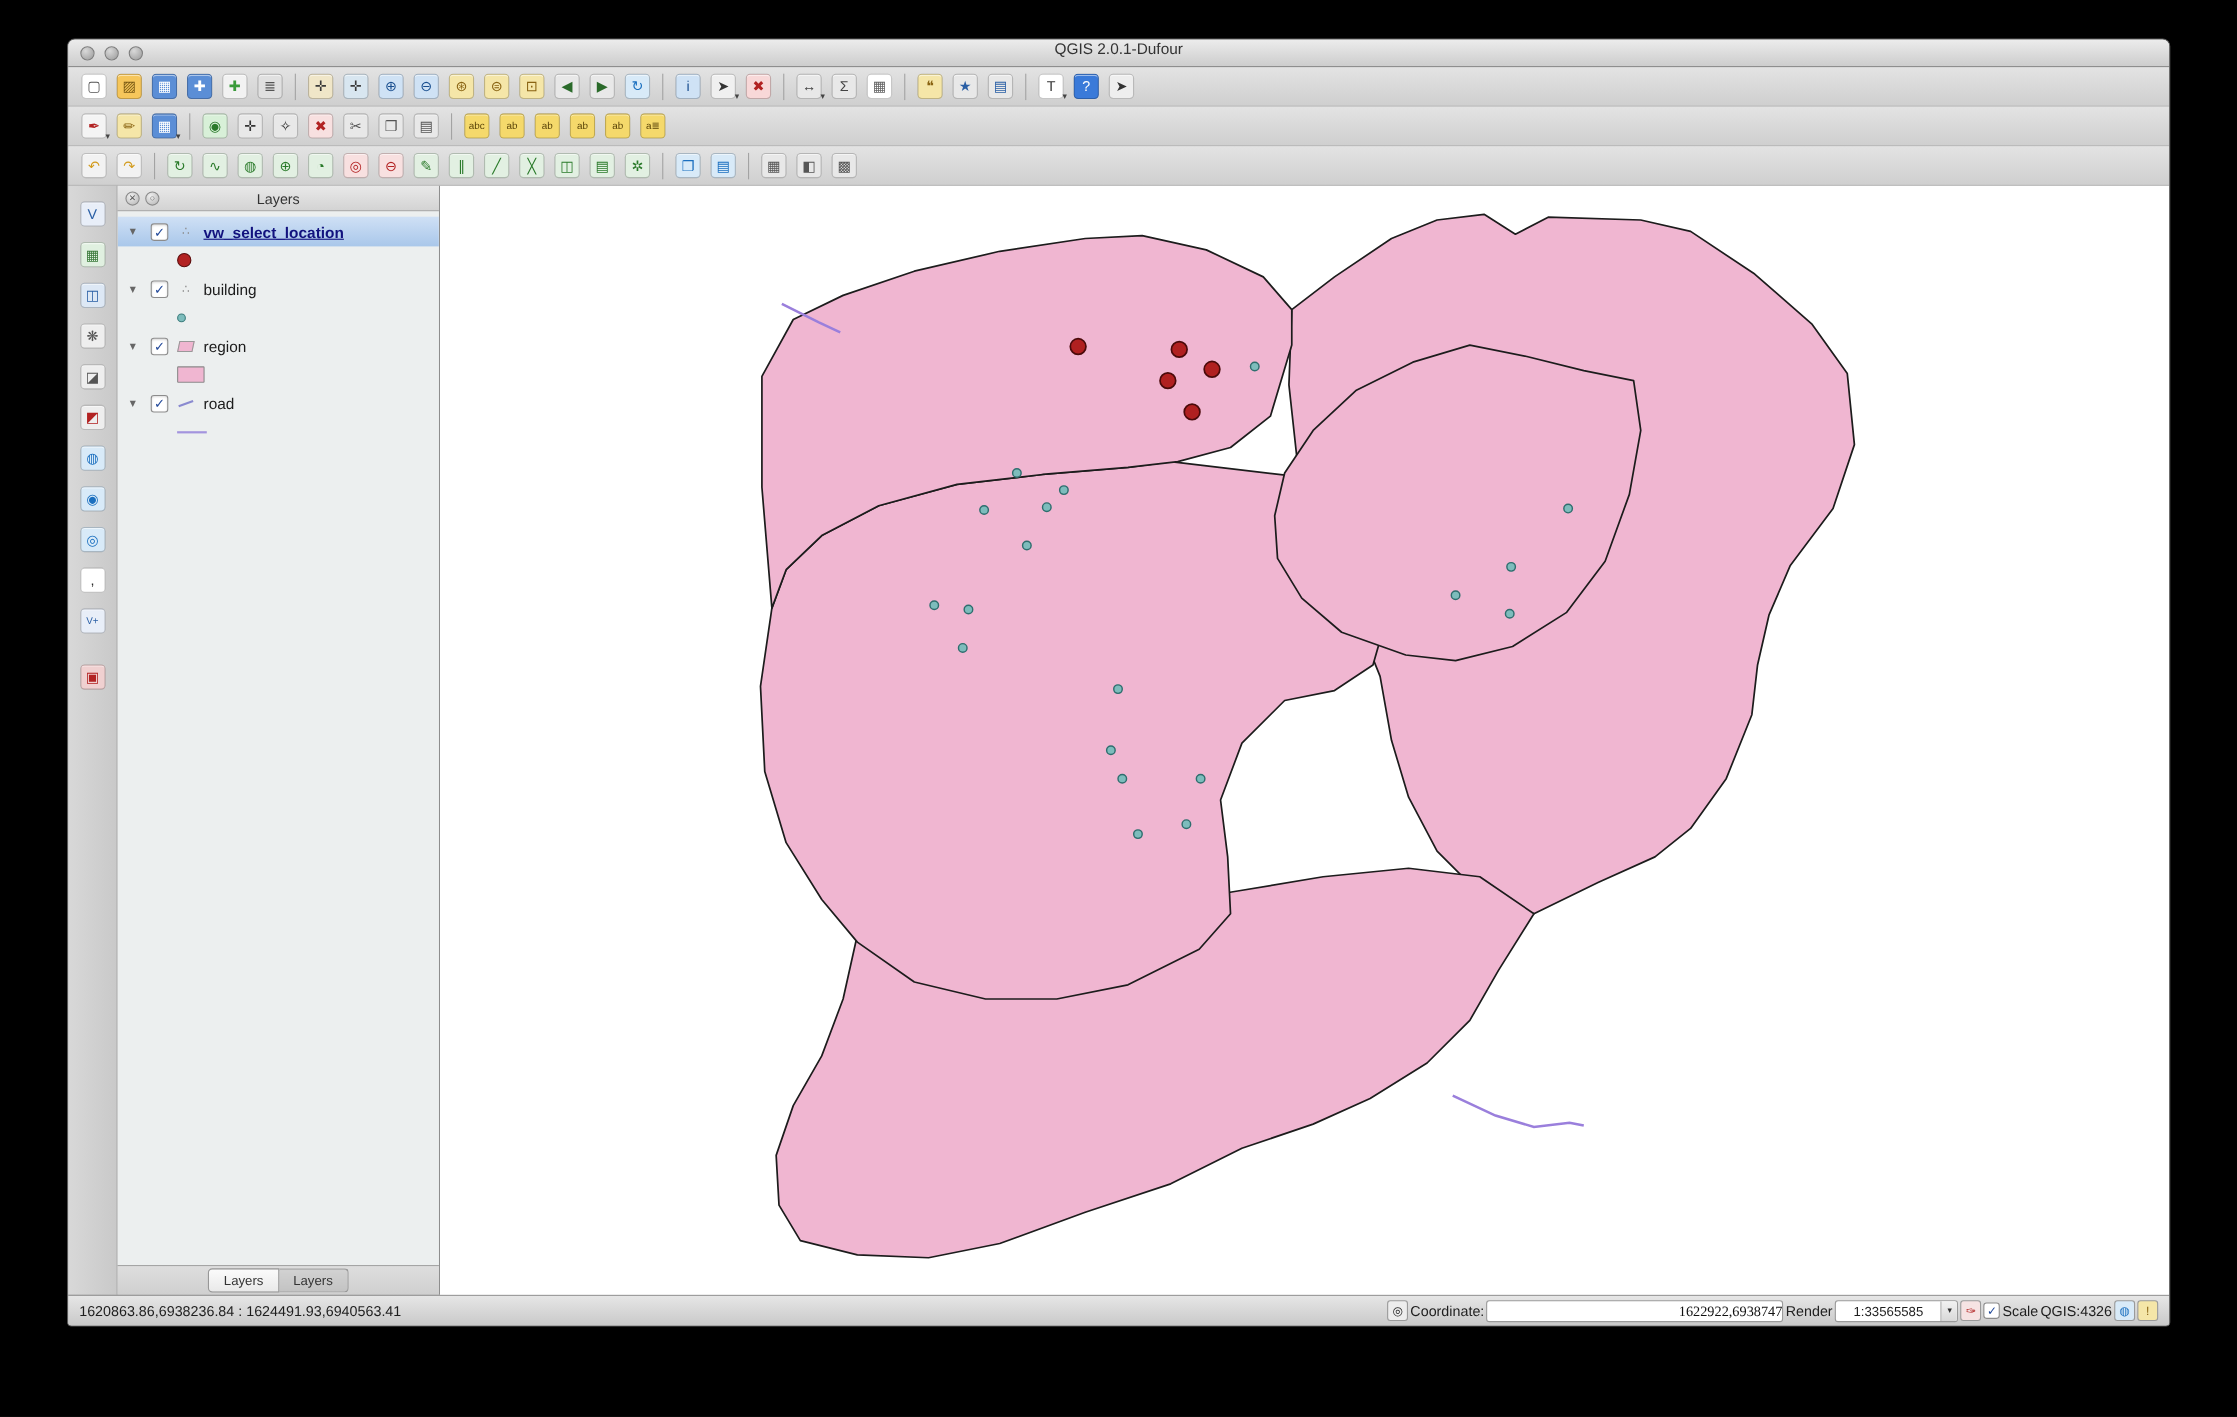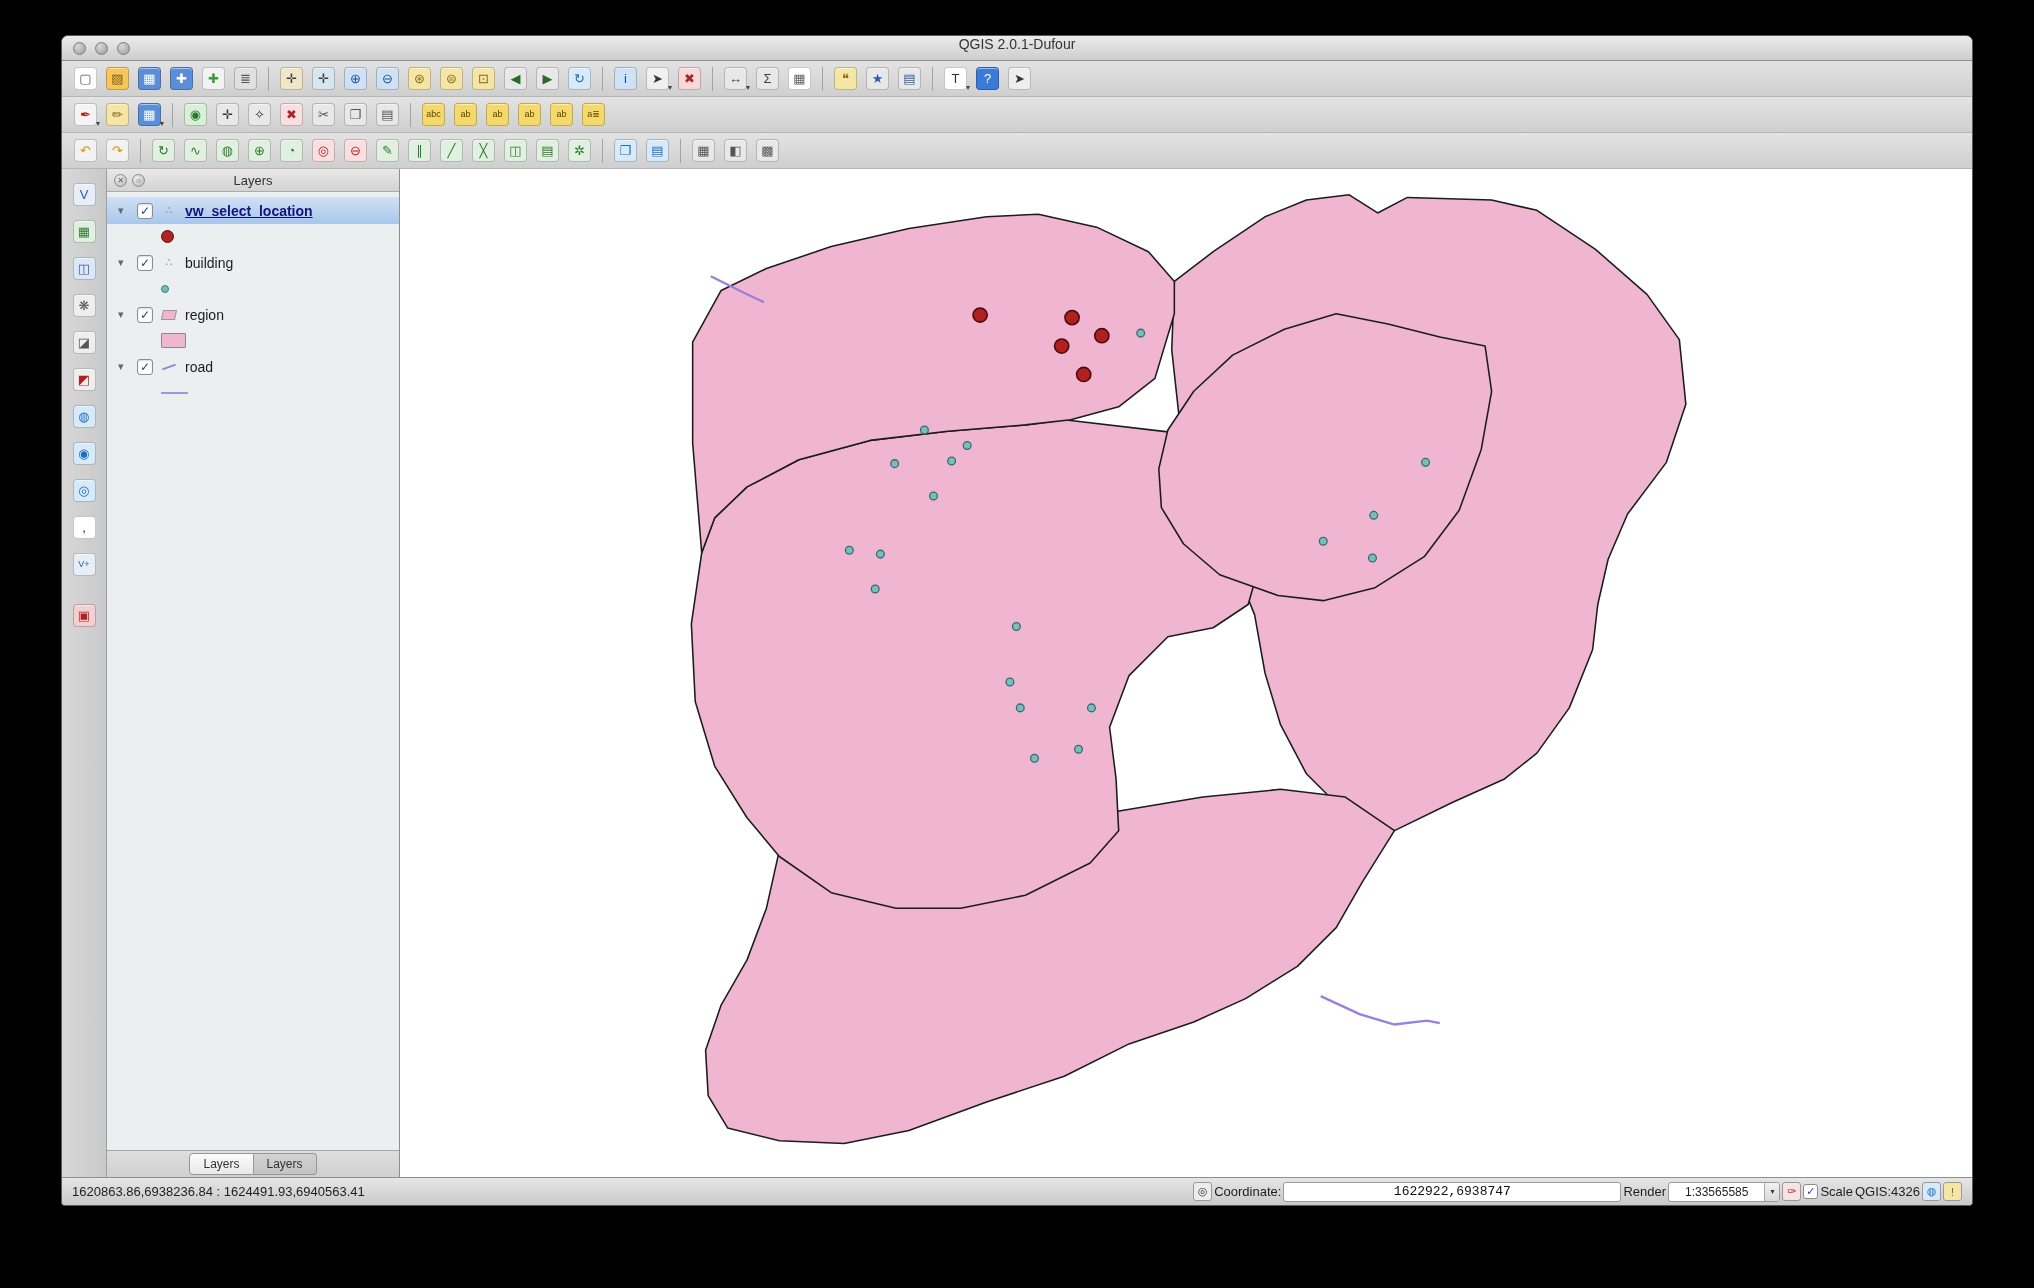--- a/index.html
+++ b/index.html
@@ -76,22 +76,22 @@
   .map-area { flex:1; background:#fff; position:relative; min-width:0; }
   .map-area svg { display:block; width:100%; height:100%; }
 
   
   .status-bar { height:28px; flex:none; background:linear-gradient(#e6e6e6,#c9c9c9); border-top:1px solid #8e8e8e;
     display:flex; align-items:center; padding:0 10px; font-size:13px; color:#1e1e1e; gap:2px; }
   .extents { white-space:nowrap; }
   .spacer { flex:1; }
   .sb-icon { width:19px; height:19px; border-radius:3px; border:1px solid #9a9a9a; background:#ededed;
     display:flex; align-items:center; justify-content:center; font-size:11px; flex:none; }
-  .coord-input { width:338px; height:20px; border:1px solid #9a9a9a; border-radius:3px; background:#fff;
-    font-size:13px; text-align:center; color:#111; font-family:Liberation Mono, monospace; }
+  .coord-input { width:270px; height:20px; border:1px solid #9a9a9a; border-radius:3px; background:#fff;
+    font-size:13px; text-align:right; color:#111; font-family:Liberation Serif, serif; }
   .scale-combo { height:20px; display:flex; align-items:center; border:1px solid #9a9a9a; border-radius:3px; background:#fff; overflow:hidden; }
   .scale-text { font-size:12px; padding:0 16px; min-width:78px; }
   .scale-arrow { width:15px; height:100%; background:linear-gradient(#f2f2f2,#d8d8d8); border-left:1px solid #aaa;
     display:flex; align-items:center; justify-content:center; font-size:8px; color:#333; }
   .sb-cbx { width:15px; height:15px; background:#fff; border:1px solid #8c8c8c; border-radius:3px;
     display:flex; align-items:center; justify-content:center; font-size:11px; color:#234a9a; }
 </style>
 </head>
 <body>
 

